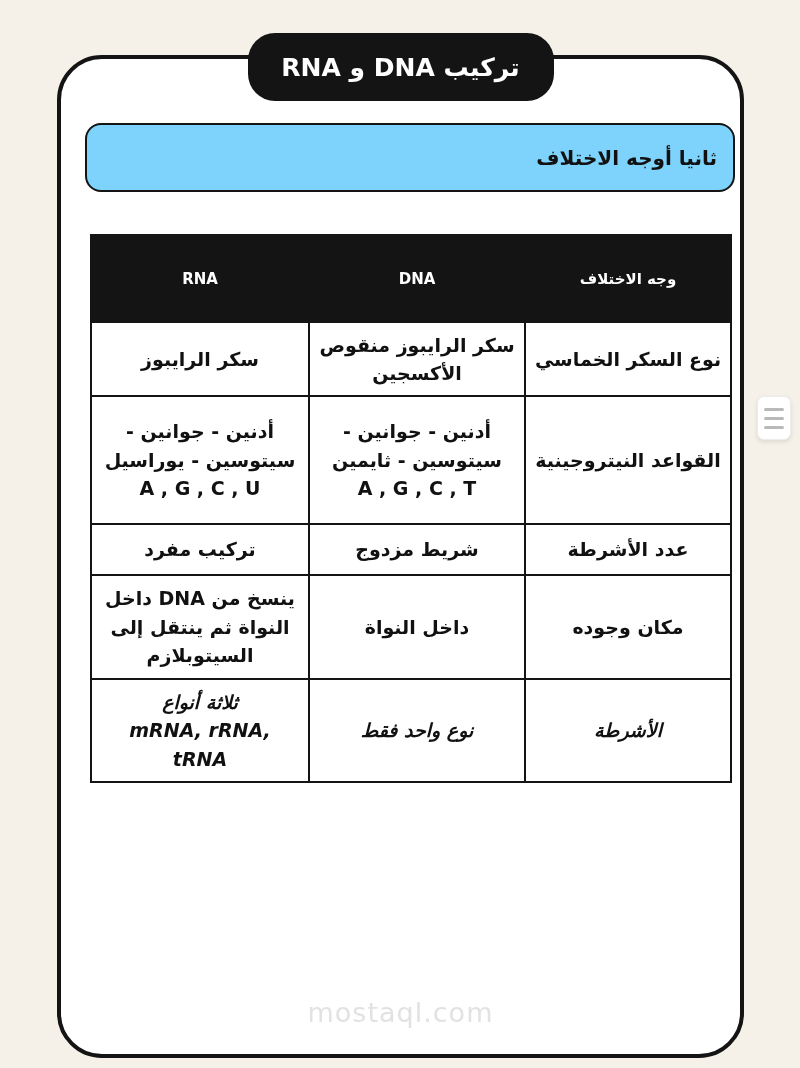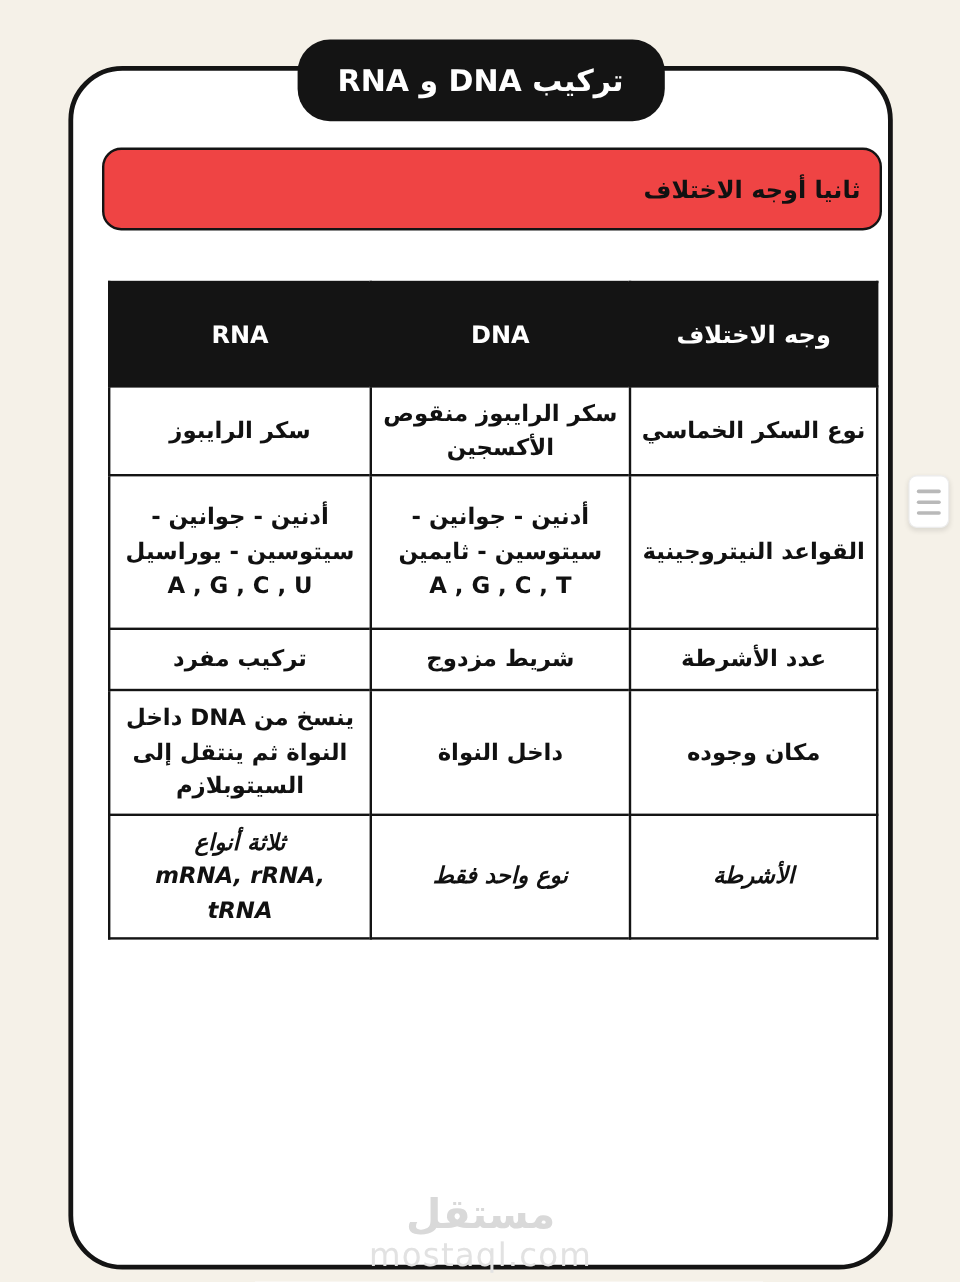--- a/index.html
+++ b/index.html
@@ -37,21 +37,21 @@
     white-space: nowrap;
   }
 
   
   .section-box {
     position: absolute;
     left: 24px; top: 64px;
     width: 650px; height: 69px;
     border: 2px solid #141414;
     border-radius: 16px;
-    background: #ef4444;
+    background: #7dd3fc;
     direction: rtl;
     display: flex; align-items: center;
     padding: 0 16px;
     font-weight: 700;
     font-size: 20px;
     color: #111111;
   }
 
   
   table.cmp {
@@ -66,21 +66,21 @@
   table.cmp th, table.cmp td {
     border: 2px solid #141414;
     vertical-align: middle;
     font-weight: 700;
     color: #111111;
   }
   table.cmp thead th {
     background: #141414;
     color: #ffffff;
     height: 87px;
-    font-size: 20px;
+    font-size: 15px;
     border-color: #141414;
   }
   table.cmp td {
     font-size: 19px;
     line-height: 1.5;
     white-space: pre-line;
     padding: 6px 8px;
   }
   col.c-aspect { width: 206px; }
   col.c-dna    { width: 216px; }
@@ -192,21 +192,20 @@
       <tr class="r-types">
         <td>الأشرطة</td>
         <td>نوع واحد فقط</td>
         <td>ثلاثة أنواع
 mRNA, rRNA, tRNA</td>
       </tr>
     </tbody>
   </table>
 
   <div class="watermark">
-    <div class="wm-ar">مستقل</div>
     <div class="wm-domain">mostaql.com</div>
   </div>
 
 </div>
 
 <div class="float-menu">
   <span class="hamburger">
     <i class="bar"></i>
     <i class="bar"></i>
     <i class="bar"></i>

